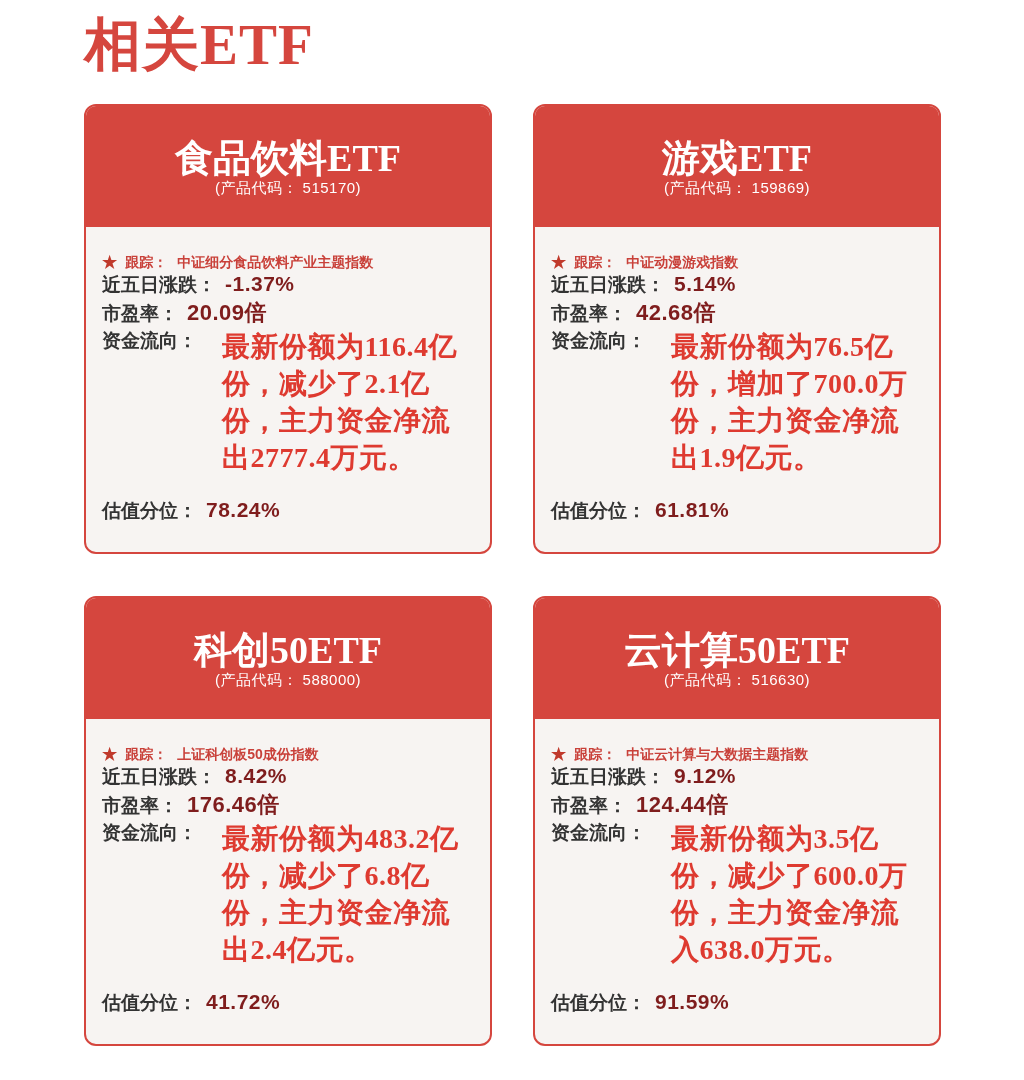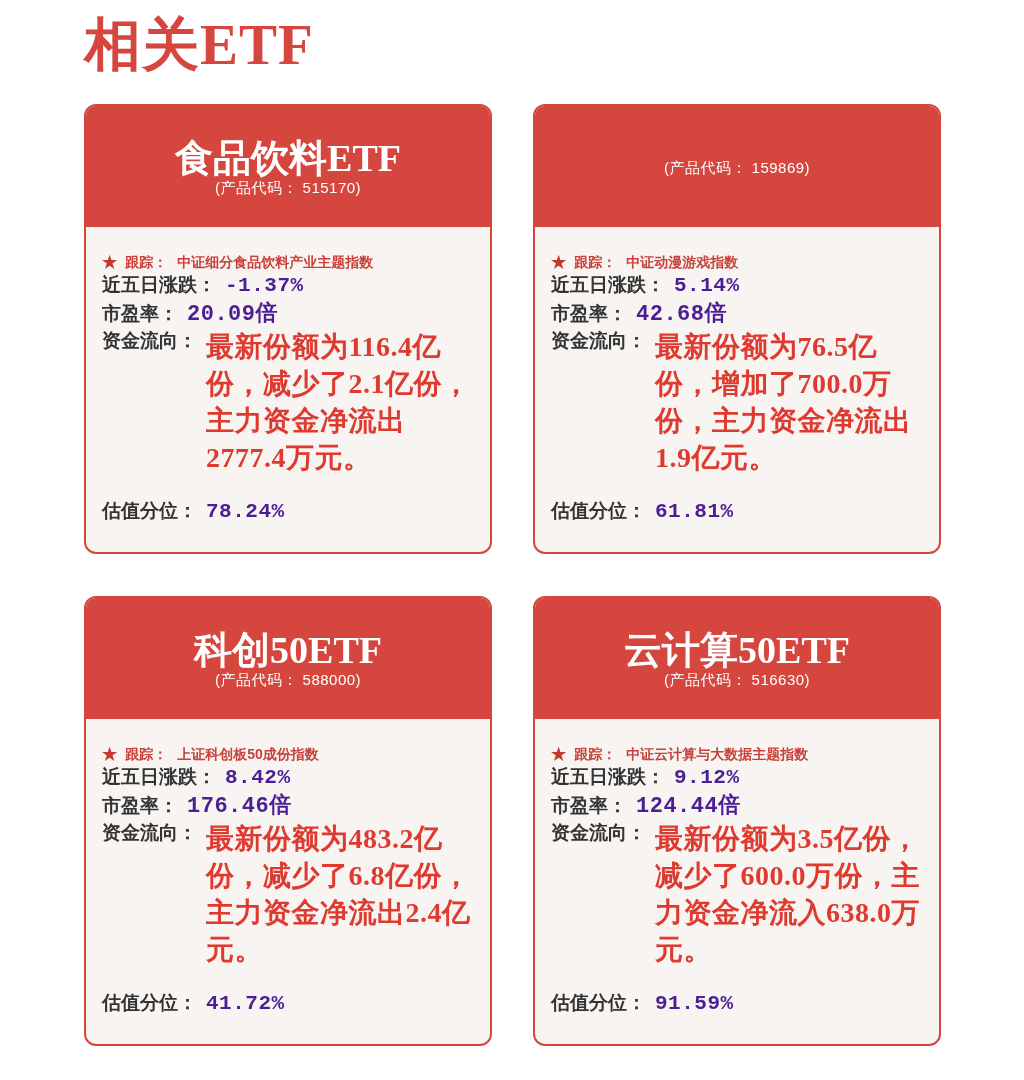--- a/index.html
+++ b/index.html
@@ -88,30 +88,30 @@
     align-items: baseline;
   }
   .row-label {
     color: #333333;
     font-weight: bold;
     font-size: 19px;
     white-space: nowrap;
     flex: none;
   }
   .row-value {
-    color: #4c1d95;
-    font-family: Liberation Mono, monospace;
+    color: #7f1d1d;
+    font-family: Liberation Sans, sans-serif;
     font-weight: bold;
     font-size: 21px;
     margin-left: 9px;
     letter-spacing: 0.5px;
   }
   .pe-value { font-size: 22px; }
 
-  .flow-row { align-items: flex-start; }
+  .flow-row { align-items: flex-start; gap: 16px; }
   .flow-value {
     color: #de3a30;
     font-family: "Liberation Serif", serif;
     font-weight: bold;
     font-size: 28px;
     line-height: 1.33;
     margin-left: 9px;
     letter-spacing: 0.5px;
   }
 
@@ -151,20 +151,21 @@
         </div>
         <div class="row valuation-row">
           <span class="row-label">估值分位：</span>
           <span class="row-value">78.24%</span>
         </div>
       </div>
     </div>
 
     <div class="card">
       <div class="card-header">
+        <div class="etf-name">游戏ETF</div>
         <div class="etf-code">(产品代码： 159869)</div>
       </div>
       <div class="card-body">
         <div class="track-row">
           <span class="star-icon">★</span>
           <span class="track-label">跟踪：</span>
           <span class="track-index">中证动漫游戏指数</span>
         </div>
         <div class="row">
           <span class="row-label">近五日涨跌：</span>

